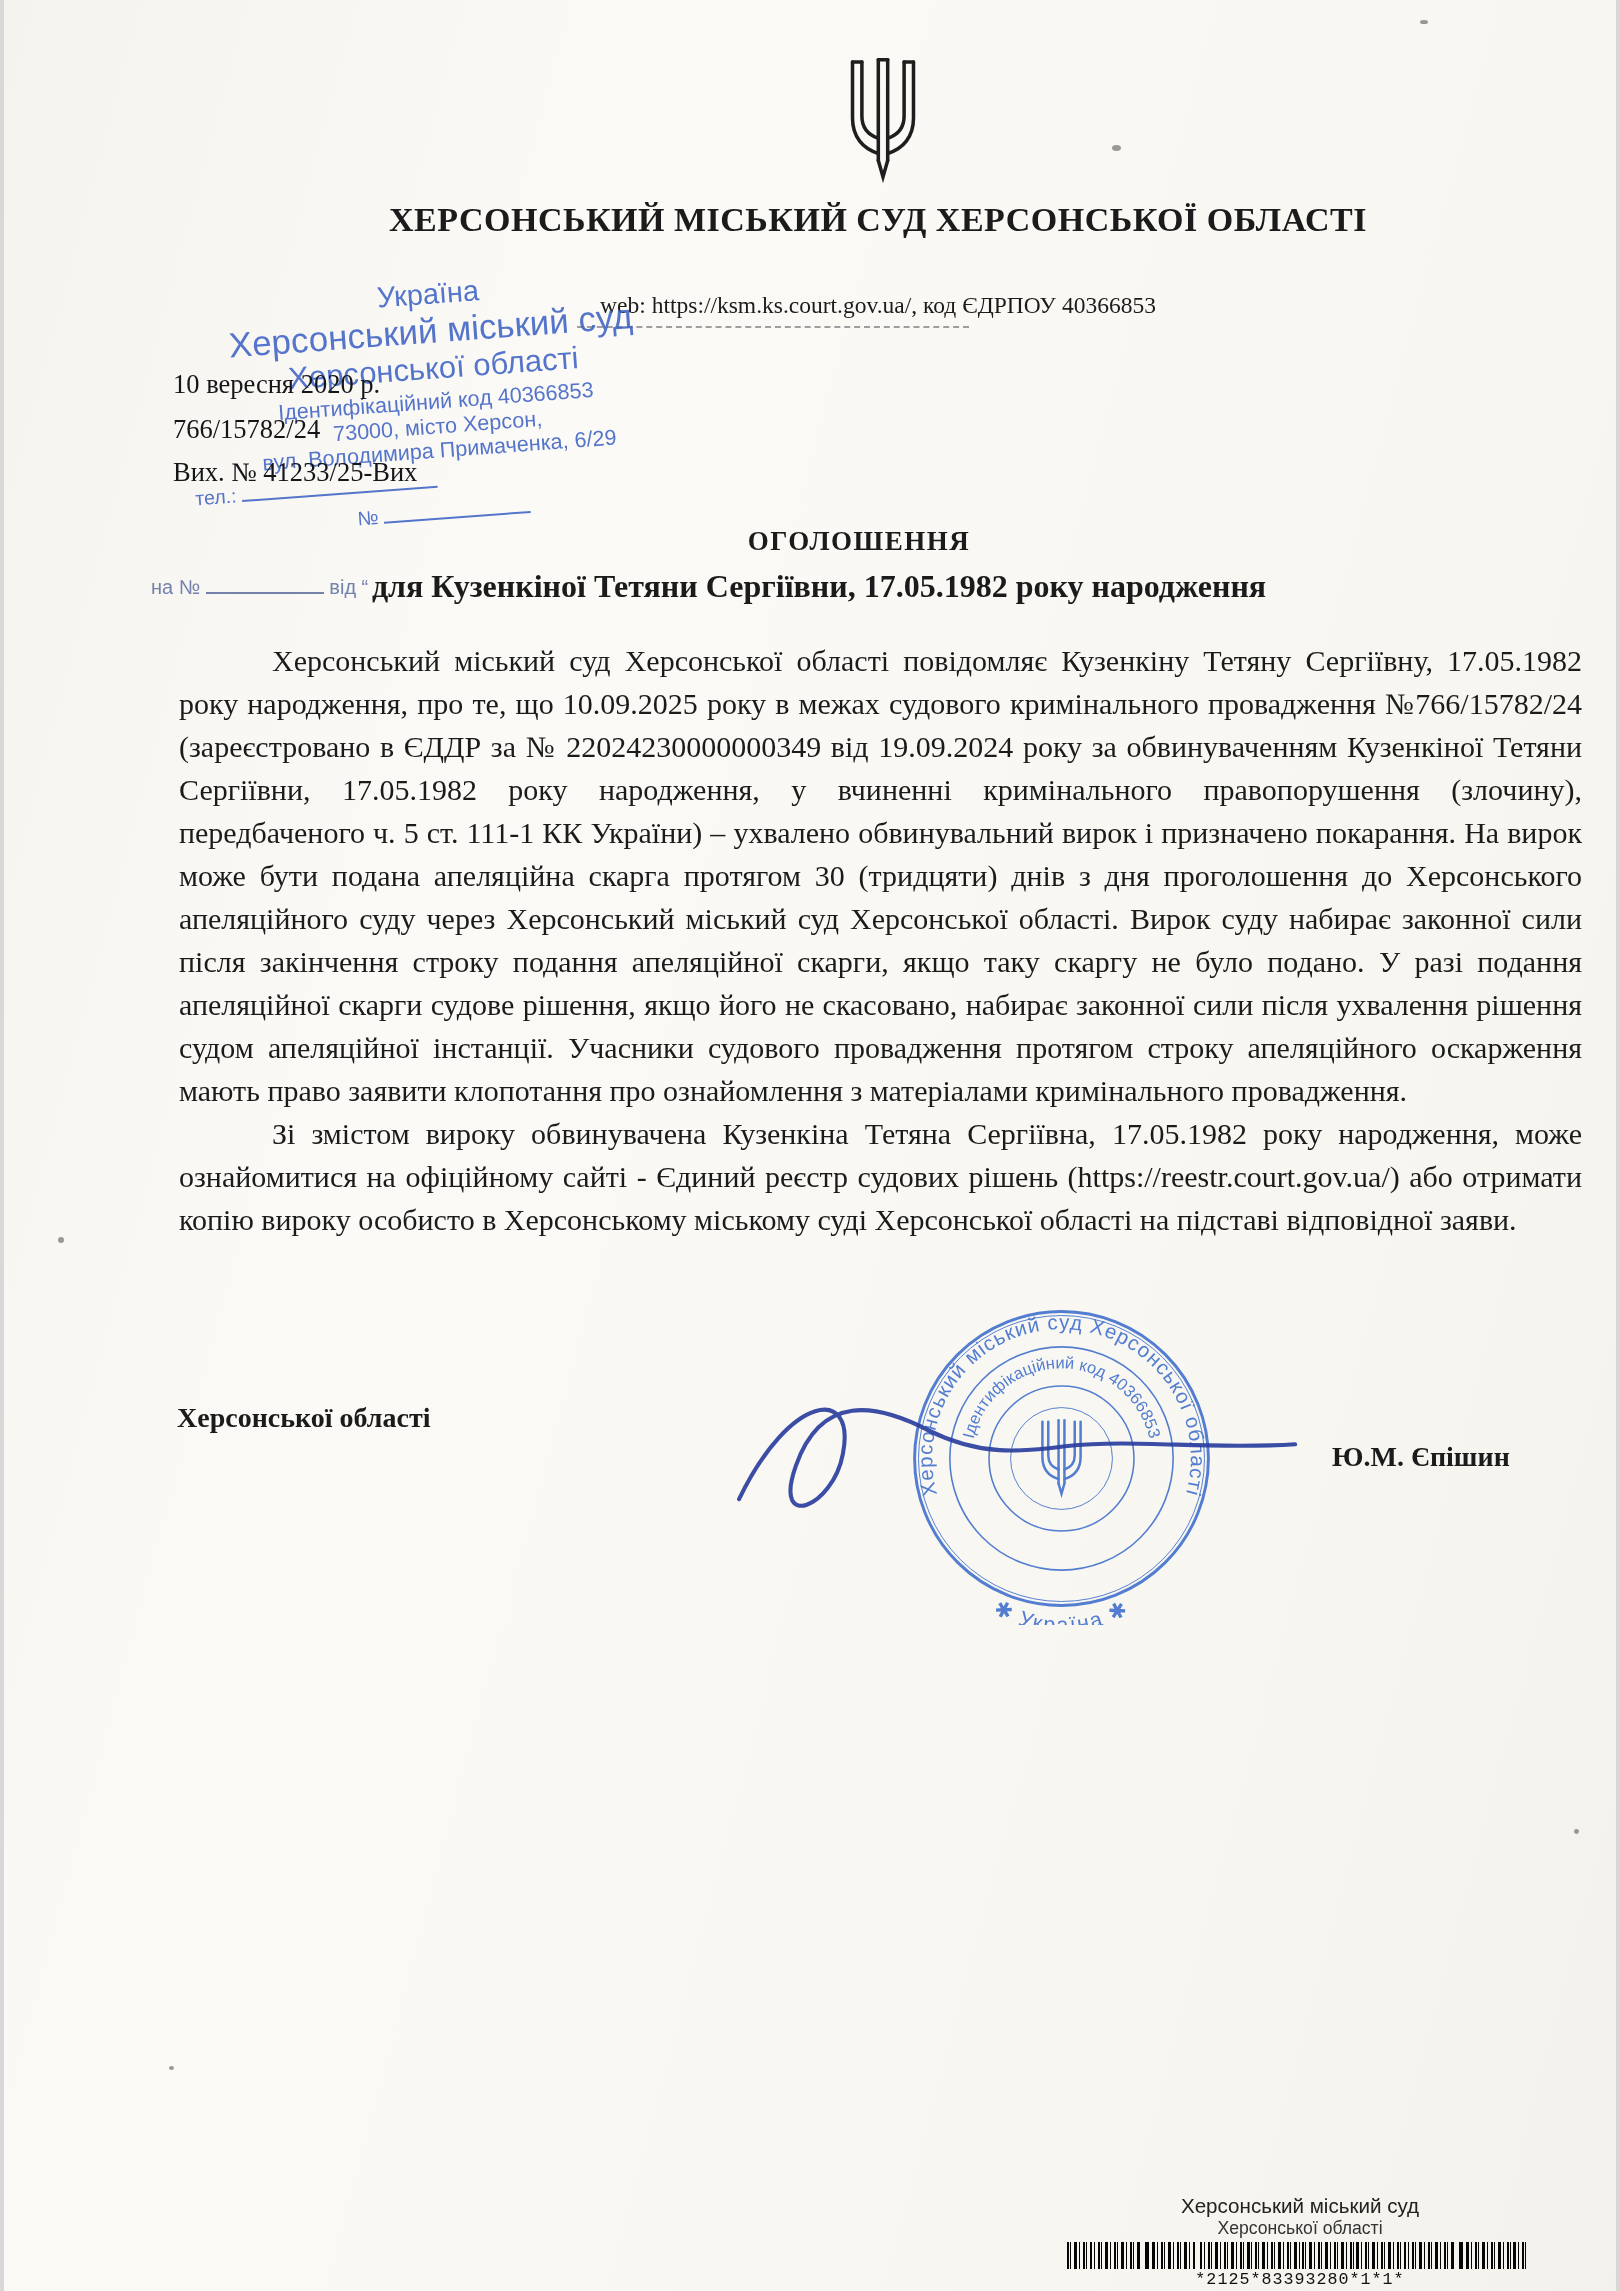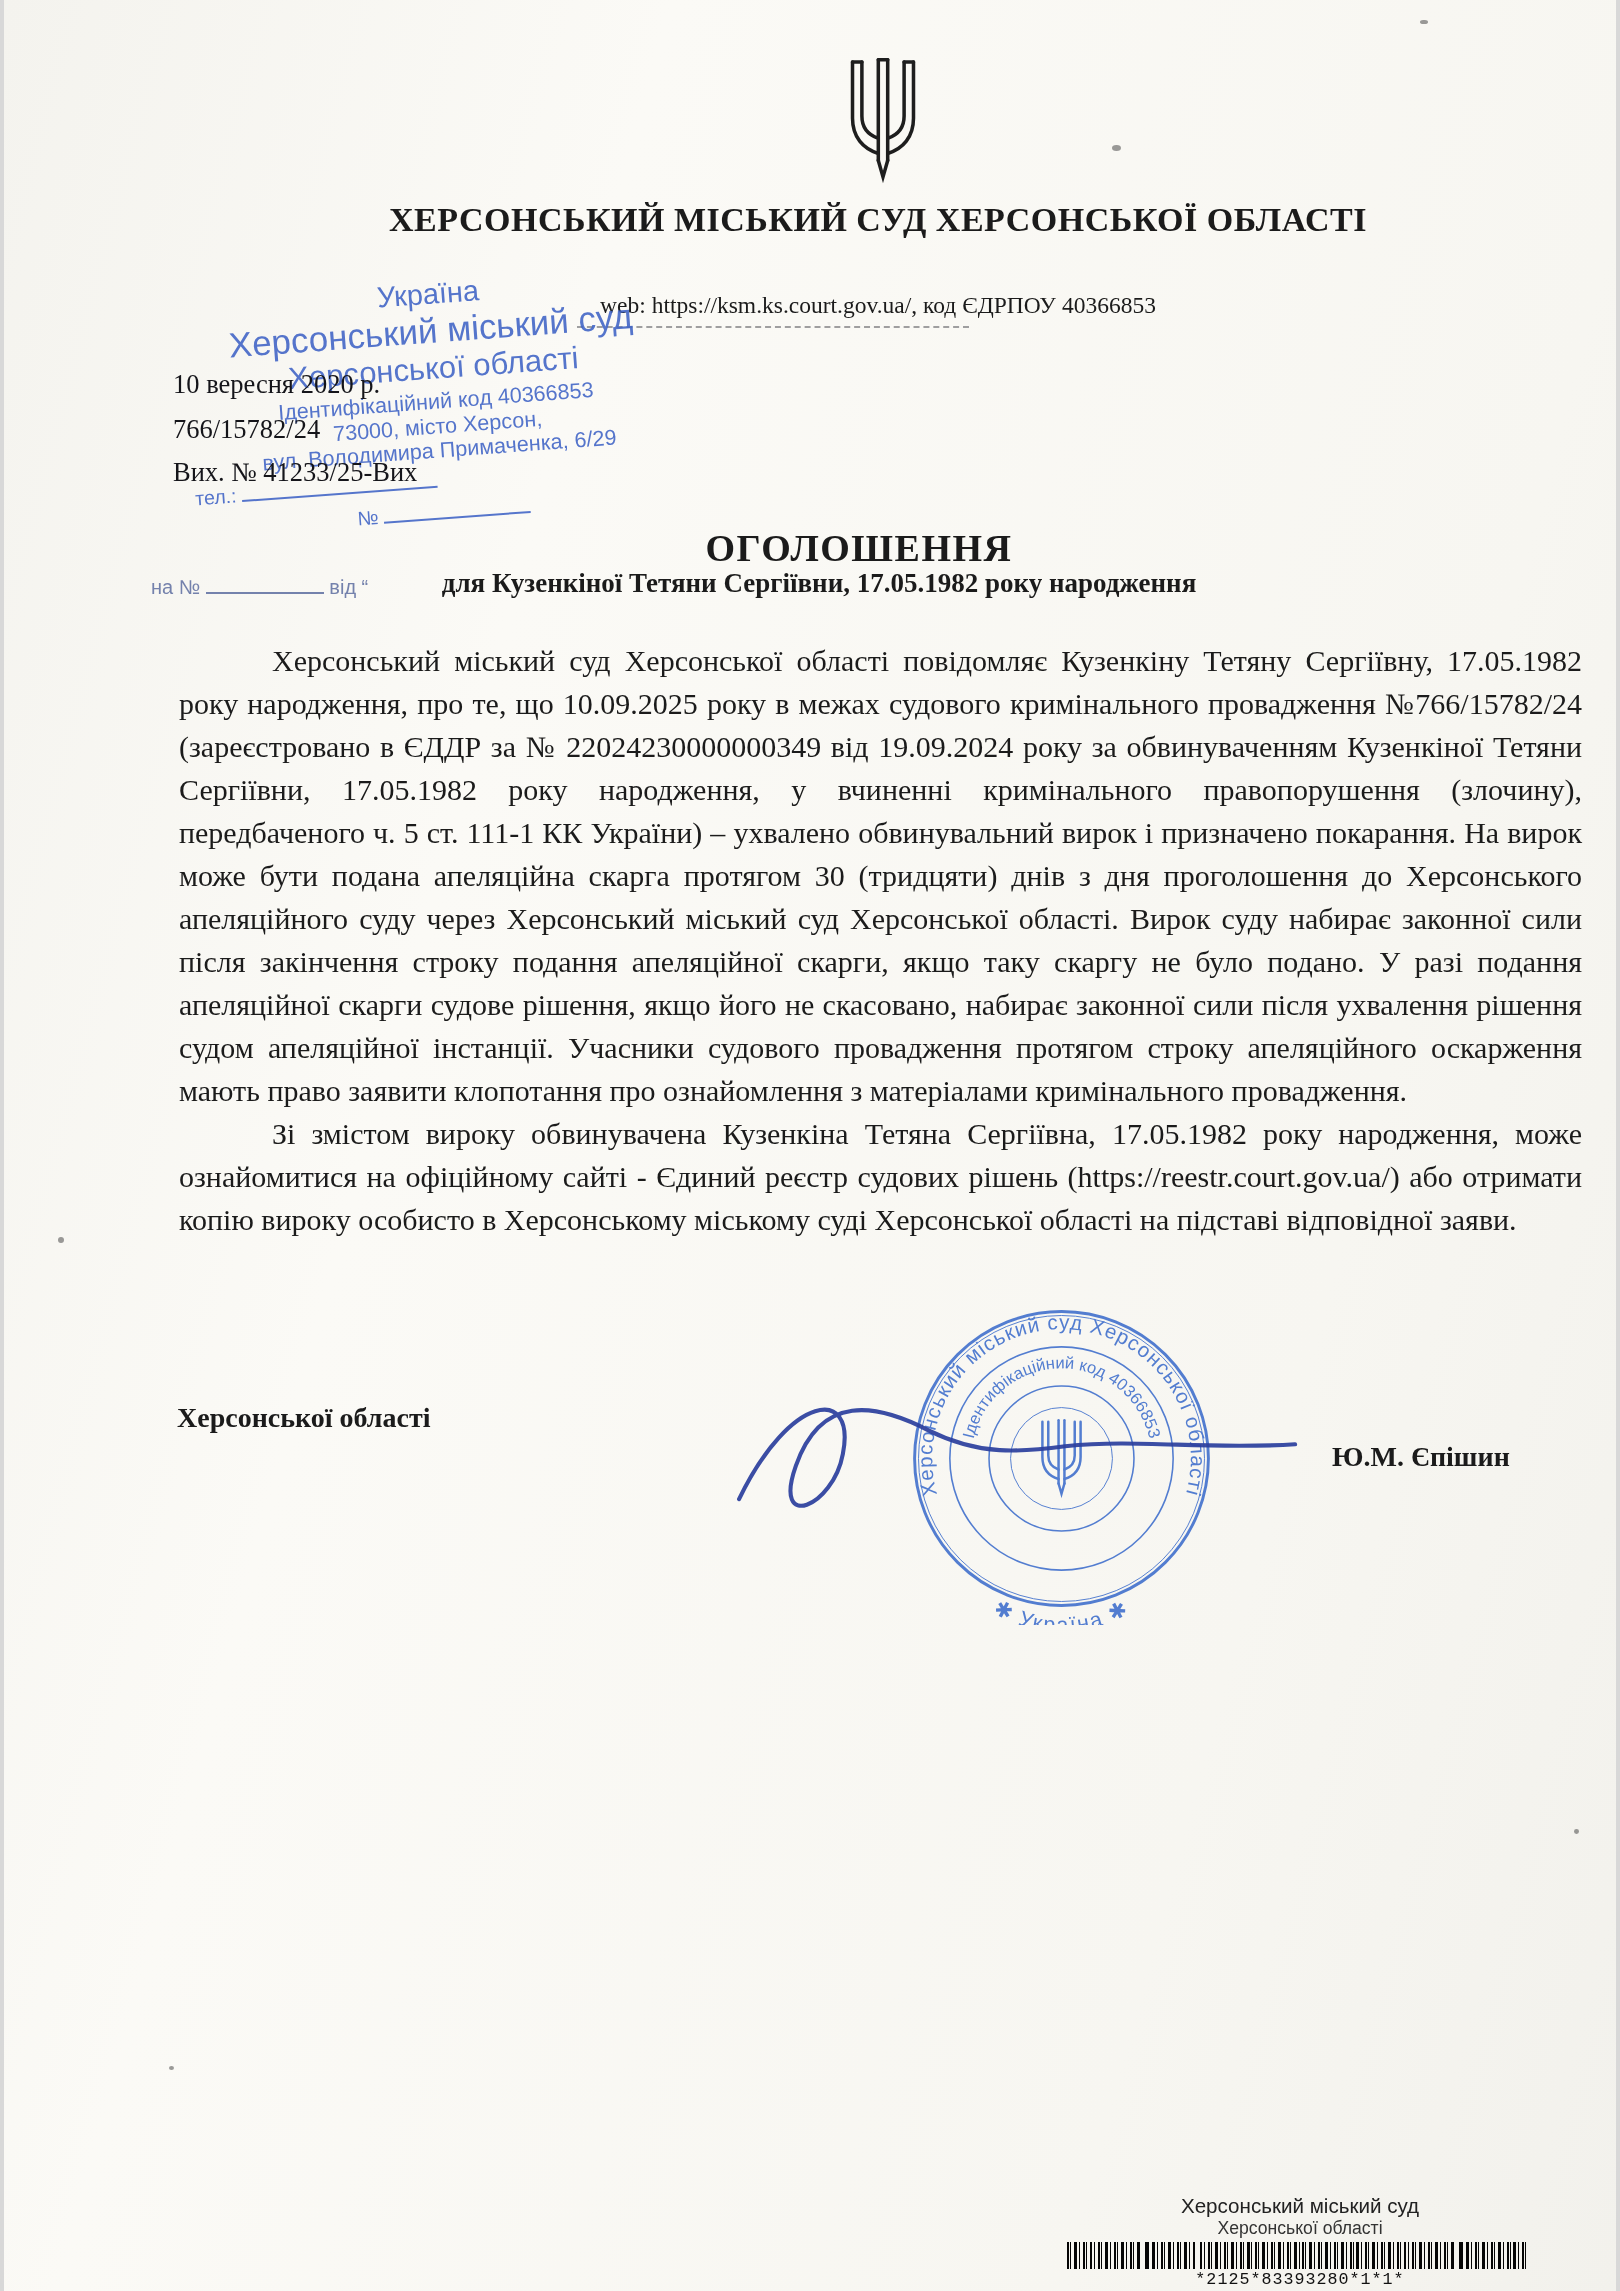--- a/index.html
+++ b/index.html
@@ -38,22 +38,22 @@
   .u { display:inline-block; border-bottom:2px solid currentColor; height:13.7px; vertical-align:baseline; }
   .w120{width:118px} .w150{width:147px} .w200{width:196px}
 
   
   .typed { left:169px; font-size:26.5px; color:#15151a; white-space:nowrap; z-index:3; }
   .t1{ top:369px; } .t2{ top:414px; } .t3{ top:457px; }
 
   
   .na-line { left:147px; top:576px; font-size:20px; color:#54659b; font-family:"Liberation Sans",sans-serif; opacity:.8; white-space:nowrap; }
 
-  .doc-title { left:855px; top:526px; font-size:38px; font-weight:bold; letter-spacing:1.5px; white-space:nowrap; }
-  .doc-subtitle { left:815px; top:568px; font-size:27px; font-weight:bold; white-space:nowrap; }
+  .doc-title { left:855px; top:526px; font-size:27px; font-weight:bold; letter-spacing:1.5px; white-space:nowrap; }
+  .doc-subtitle { left:815px; top:568px; font-size:32px; font-weight:bold; white-space:nowrap; }
 
   
   .body-text { left:175px; top:639px; width:1403px; font-size:30px; line-height:43px; text-align:justify; }
   .body-text p { margin:0; text-indent:93px; }
 
   
   .sig-left { left:173px; top:1396px; font-size:28px; font-weight:bold; line-height:1.55; }
   .sig-name { left:1328px; top:1441px; font-size:28px; font-weight:bold; white-space:nowrap; }
 
   .round-stamp { left:891px; top:1292px; opacity:.82; }

